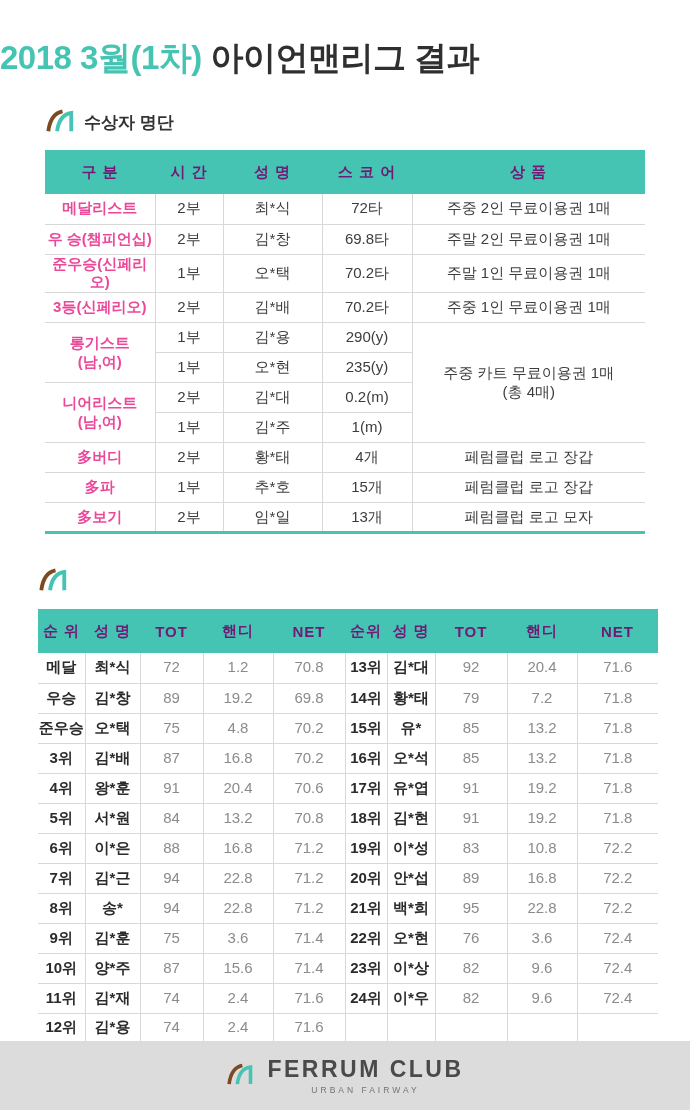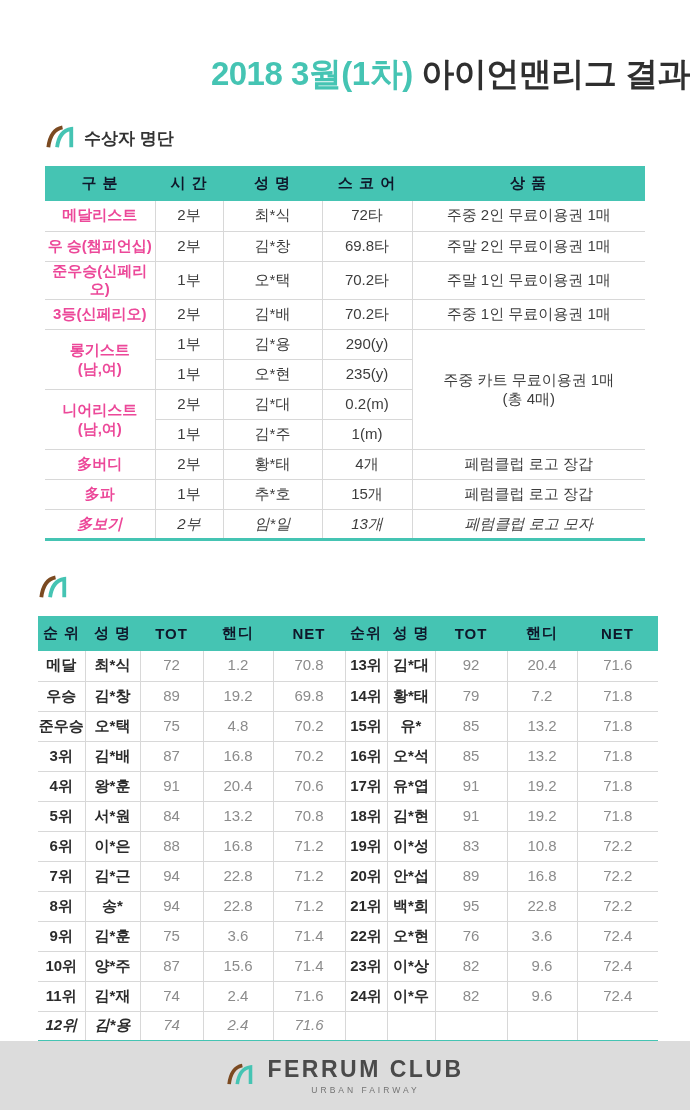--- a/index.html
+++ b/index.html
@@ -3,42 +3,42 @@
 <meta charset="utf-8">
 <style>
   * { margin:0; padding:0; box-sizing:border-box; }
   html,body { background:#fff; }
   .page {
     position:relative; width:690px; height:1110px; margin:0 auto;
     background:#ffffff; overflow:hidden;
     font-family:"Liberation Sans","DejaVu Sans",sans-serif; color:#333;
   }
   
-  .title { padding-top:52px; text-align:right; font-size:33px; font-weight:bold; letter-spacing:-0.5px; color:#2f2f2f; }
+  .title { padding-top:36px; text-align:left; font-size:33px; font-weight:bold; letter-spacing:-0.5px; color:#2f2f2f; }
   .title .accent { color:#45c4b3; }
   
   .section-head { display:flex; align-items:center; gap:9px;text-align:center; }
   .section-head.first { margin:27px 0 13px 45px; }
   .section-head.second { margin:33px 0 13px 38px; }
   .section-head .label { font-size:17px; font-weight:bold; color:#333; }
   .arch-icon { display:inline-block; }
   
   table { border-collapse:collapse; table-layout:fixed; border-bottom:3px solid #45c4b3; }
   th {
-    background:#45c4b3; color:#0f172a; font-size:15px; font-weight:bold;
-    height:35px; letter-spacing:1px; border:none; text-align:center; vertical-align:middle;
+    background:#45c4b3; color:#701a75; font-size:15px; font-weight:bold;
+    height:44px; letter-spacing:1px; border:none; text-align:center; vertical-align:middle;
   }
   td {
     border:1px solid #d8d8d8; height:30px; font-size:15px; text-align:center;
     vertical-align:middle; white-space:pre-line; line-height:1.25; color:#3c3c3c;
   }
   td:first-child { border-left:none; }
   td:last-child { border-right:none; }
   tbody tr:first-child td { border-top:none; }
-  tbody tr:last-child td { border-bottom:none;font-style:italic; }
+  tbody tr:last-child td { border-bottom:none; }
   
   .award-table { width:600px; margin-left:45px; }
   .award-table td.col-gubun { font-weight:bold; color:#ec4899; }
   
   .champ-table { width:620px; margin-left:38px; }
   .champ-table td { color:#8b8b8b; }
   .champ-table td:nth-child(1), .champ-table td:nth-child(2),
   .champ-table td:nth-child(6), .champ-table td:nth-child(7) { font-weight:bold; color:#2b2b2b; }
   .champ-table td:nth-child(6) { border-left:1px solid #6e6e6e; }
   

